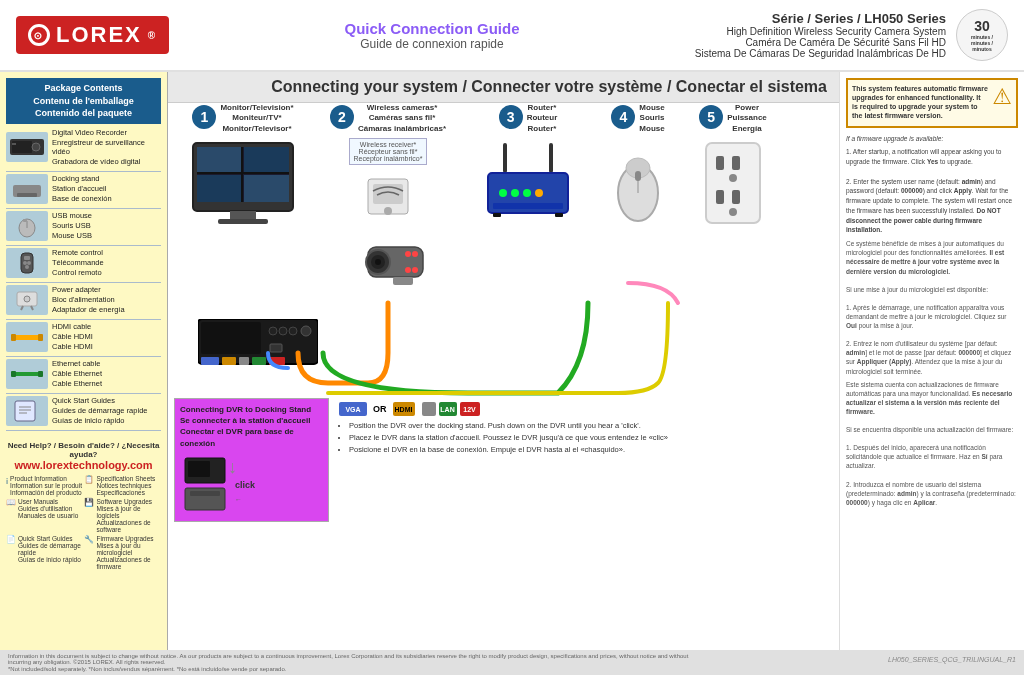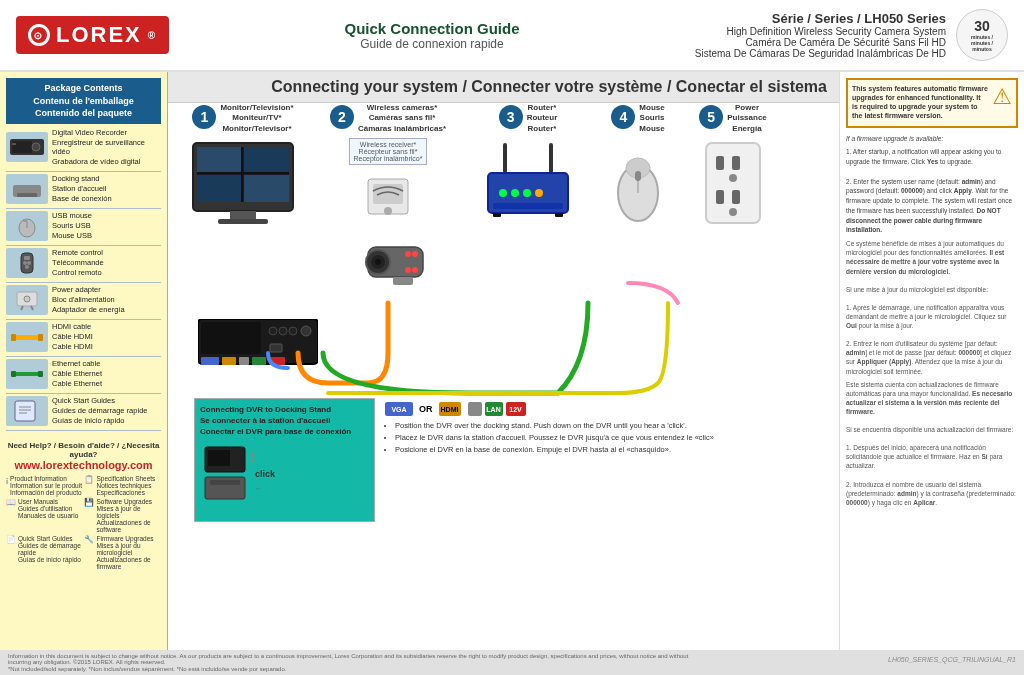--- a/index.html
+++ b/index.html
@@ -46,21 +46,21 @@
       display: flex; align-items: center; justify-content: center;
       font-size: 10px; font-weight: bold;
     }
     .guide-titles {
       text-align: center;
       flex: 1;
     }
     .guide-titles .main-title {
       font-size: 15px;
       font-weight: bold;
-      color: #14532d;
+      color: #8b5cf6;
     }
     .guide-titles .sub-title {
       font-size: 12px;
       color: #555;
     }
     .series-info {
       text-align: right;
       font-size: 10px;
       color: #333;
       max-width: 280px;
@@ -277,27 +277,26 @@
     
     .bottom-bar {
       height: 130px;
       display: flex;
       padding: 0 6px 6px 6px;
       gap: 6px;
       overflow: hidden;
     }
 
     .connect-dvr-box {
-      width: 181px;
-      background: #14b8a6;
+      width: 155px;
+      background: #d946ef;
       border: 1px solid #aaa;
       flex-shrink: 0;
       padding: 5px;
       font-size: 7.5px;
-      margin-left: 20px;
     }
     .connect-dvr-title {
       font-weight: bold;
       font-size: 8px;
       margin-bottom: 4px;
       line-height: 1.4;
       color: #222;
     }
 
     .dvr-ports-section {

